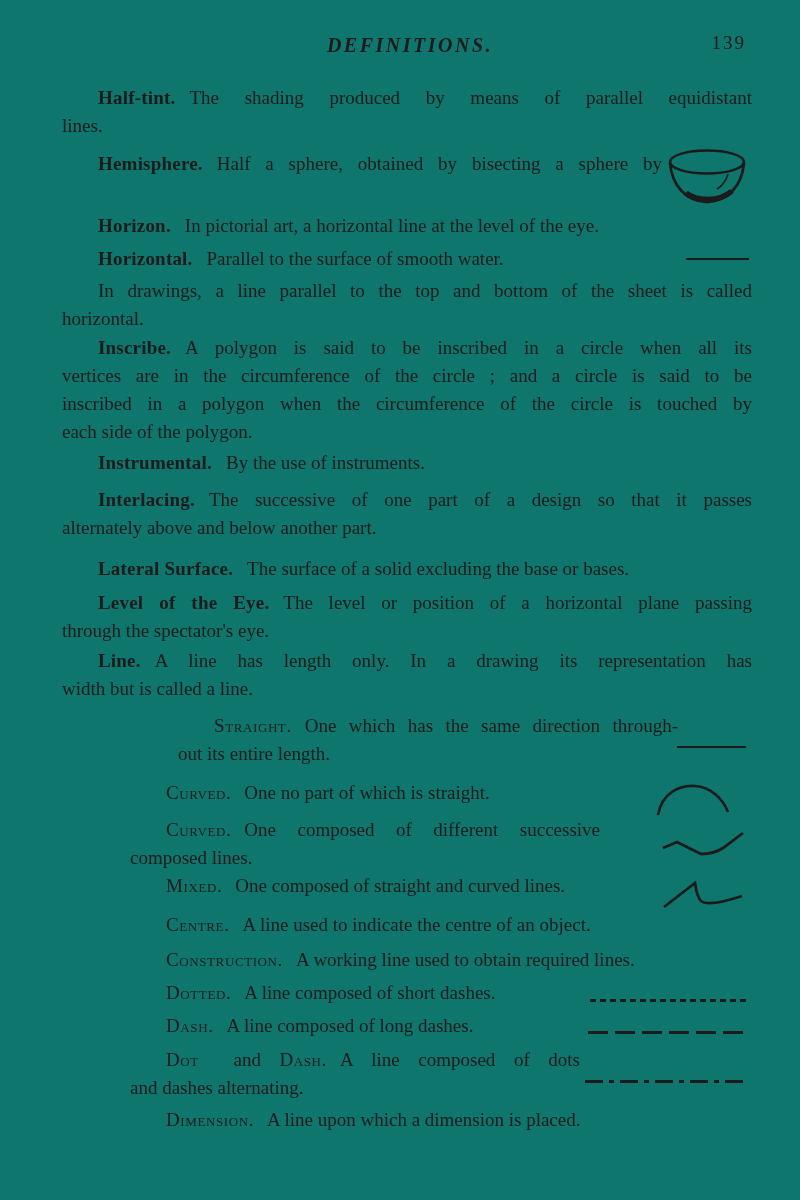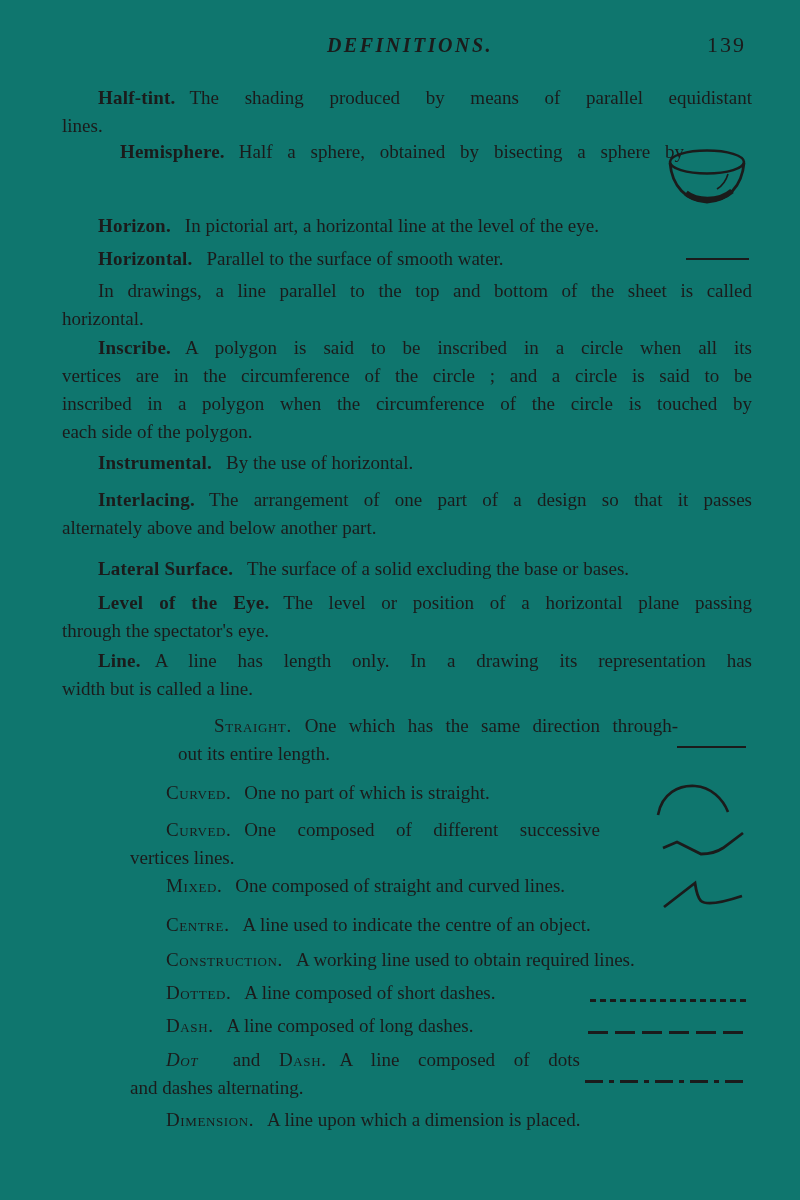--- a/index.html
+++ b/index.html
@@ -17,21 +17,21 @@
   .hdr-title{
     position:absolute;top:34px;left:80px;width:660px;
     text-align:center;
     font-style:italic;
     font-size:20px;
     letter-spacing:2.5px;
     font-weight:600;
   }
   .hdr-page{
     position:absolute;top:32px;right:54px;
-    font-size:22px;
+    font-size:19px;
     letter-spacing:2px;
   }
   .entry{position:absolute;line-height:28px;}
   .jline{white-space:normal;}
   .just{text-align:justify;text-align-last:justify;}
   .fl{text-indent:36px;}
   .term{font-weight:bold;margin-right:14px;letter-spacing:0.2px;}
   .sub .term{font-weight:normal;font-variant:small-caps;letter-spacing:0.6px;margin-right:13px;}
   .illus{position:absolute;}
   .rule{border-top:2px solid #1b1b1b;height:0;}
@@ -49,21 +49,21 @@
 <div class="page">
 
   <div class="hdr-title">DEFINITIONS.</div>
   <div class="hdr-page">139</div>
 
   <div class="entry" style="left:62px;top:84px;width:690px;">
     <div class="jline just fl"><span class="term">Half-tint.</span><span>The shading produced by means of parallel equidistant</span></div>
     <div class="jline">lines.</div>
   </div>
 
-  <div class="entry" style="left:62px;top:138px;width:600px;margin-left:22px;">
+  <div class="entry" style="left:62px;top:150px;width:600px;">
     <div class="jline just fl"><span class="term">Hemisphere.</span><span>Half a sphere, obtained by bisecting a sphere by</span></div>
   </div>
   <div class="illus" style="left:666px;top:148px;">
     <svg width="84" height="60" viewBox="0 0 84 60">
       <ellipse cx="41" cy="14" rx="37" ry="11.5" fill="none" stroke="#1b1b1b" stroke-width="2.6"></ellipse>
       <path d="M 4,15 C 6,38 20,53 41,54 C 62,53 76,38 78,15" fill="none" stroke="#1b1b1b" stroke-width="2.8"></path>
       <path d="M 20,45 C 30,53 52,55 66,43" fill="none" stroke="#1b1b1b" stroke-width="5.5"></path>
       <path d="M 62,26 C 60,33 56,38 51,41" fill="none" stroke="#1b1b1b" stroke-width="1.6"></path>
     </svg>
   </div>
@@ -83,25 +83,25 @@
   </div>
 
   <div class="entry" style="left:62px;top:334px;width:690px;">
     <div class="jline just fl"><span class="term">Inscribe.</span><span>A polygon is said to be inscribed in a circle when all its</span></div>
     <div class="jline just">vertices are in the circumference of the circle ; and a circle is said to be</div>
     <div class="jline just">inscribed in a polygon when the circumference of the circle is touched by</div>
     <div class="jline">each side of the polygon.</div>
   </div>
 
   <div class="entry" style="left:62px;top:449px;width:690px;">
-    <div class="jline fl"><span class="term">Instrumental.</span><span>By the use of horizontal.</span></div>
+    <div class="jline fl"><span class="term">Instrumental.</span><span>By the use of instruments.</span></div>
   </div>
 
   <div class="entry" style="left:62px;top:486px;width:690px;">
-    <div class="jline just fl"><span class="term">Interlacing.</span><span>The arrangement of one part of a design so that it passes</span></div>
+    <div class="jline just fl"><span class="term">Interlacing.</span><span>The successive of one part of a design so that it passes</span></div>
     <div class="jline">alternately above and below another part.</div>
   </div>
 
   <div class="entry" style="left:62px;top:555px;width:690px;">
     <div class="jline fl"><span class="term">Lateral Surface.</span><span>The surface of a solid excluding the base or bases.</span></div>
   </div>
 
   <div class="entry" style="left:62px;top:589px;width:690px;">
     <div class="jline just fl"><span class="term">Level of the Eye.</span><span>The level or position of a horizontal plane passing</span></div>
     <div class="jline">through the spectator's eye.</div>
@@ -122,21 +122,21 @@
     <div class="jline fl"><span class="term">Curved.</span><span>One no part of which is straight.</span></div>
   </div>
   <div class="illus" style="left:655px;top:783px;">
     <svg width="76" height="34" viewBox="0 0 76 34">
       <path d="M 3,32 C 7,10 24,2 40,3 C 56,4 68,16 73,29" fill="none" stroke="#1b1b1b" stroke-width="2.6"></path>
     </svg>
   </div>
 
   <div class="entry sub" style="left:130px;top:816px;width:470px;">
     <div class="jline just fl"><span class="term">Curved.</span><span>One composed of different successive</span></div>
-    <div class="jline">vertices lines.</div>
+    <div class="jline">composed lines.</div>
   </div>
   <div class="illus" style="left:661px;top:828px;">
     <svg width="86" height="32" viewBox="0 0 86 32">
       <path d="M 2,20 L 16,14 L 40,26 C 48,26 56,24 62,20 L 82,5" fill="none" stroke="#1b1b1b" stroke-width="2.8"></path>
     </svg>
   </div>
 
   <div class="entry sub" style="left:130px;top:872px;width:620px;">
     <div class="jline fl"><span class="term">Mixed.</span><span>One composed of straight and curved lines.</span></div>
   </div>
@@ -158,21 +158,21 @@
     <div class="jline fl"><span class="term">Dotted.</span><span>A line composed of short dashes.</span></div>
   </div>
   <div class="illus dotted-rule" style="left:590px;top:999px;width:158px;"></div>
 
   <div class="entry sub" style="left:130px;top:1012px;width:620px;">
     <div class="jline fl"><span class="term">Dash.</span><span>A line composed of long dashes.</span></div>
   </div>
   <div class="illus dash-rule" style="left:588px;top:1031px;width:161px;"></div>
 
   <div class="entry sub" style="left:130px;top:1046px;width:450px;">
-    <div class="jline just fl"><span class="term" style="margin-right:16px;font-style:italic;">Dot</span><span> and </span><span class="term">Dash.</span><span>A line composed of dots</span></div>
+    <div class="jline just fl"><span class="term" style="margin-right:16px;">Dot</span><span> and </span><span class="term">Dash.</span><span>A line composed of dots</span></div>
     <div class="jline">and dashes alternating.</div>
   </div>
   <div class="illus dotdash-rule" style="left:585px;top:1080px;width:160px;"></div>
 
   <div class="entry sub" style="left:130px;top:1106px;width:620px;">
     <div class="jline fl"><span class="term">Dimension.</span><span>A line upon which a dimension is placed.</span></div>
   </div>
 
 </div>
 

